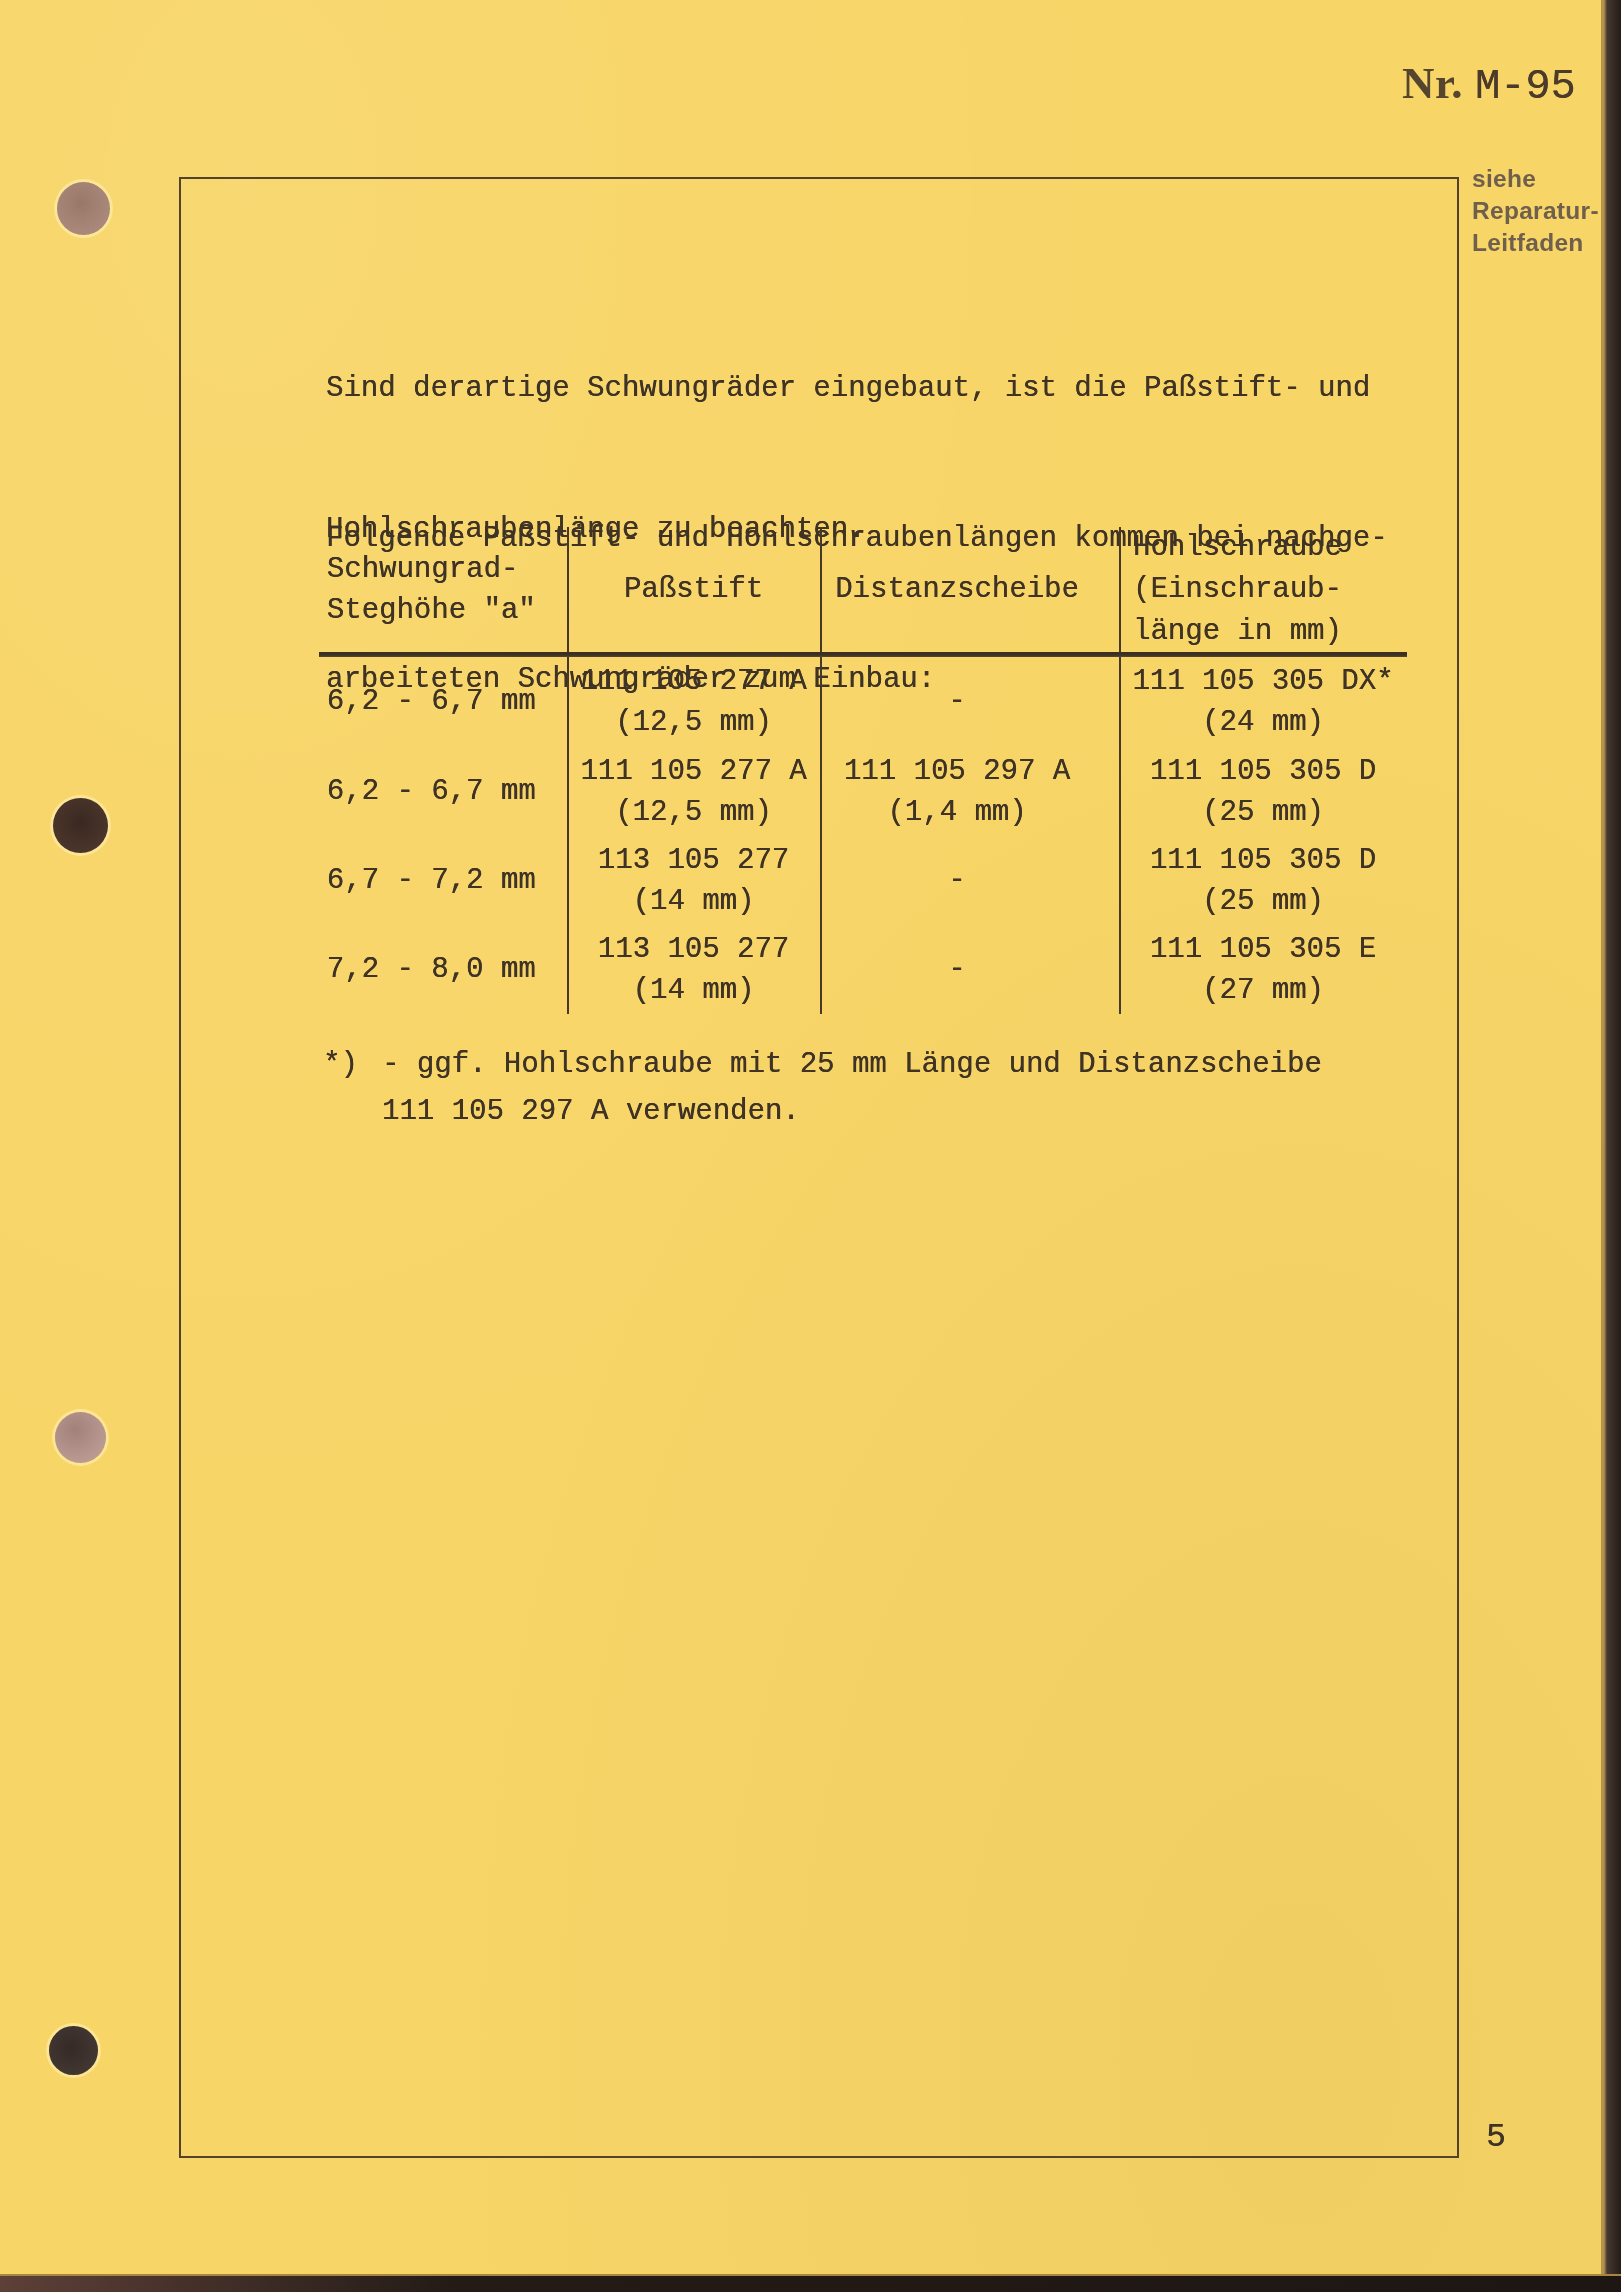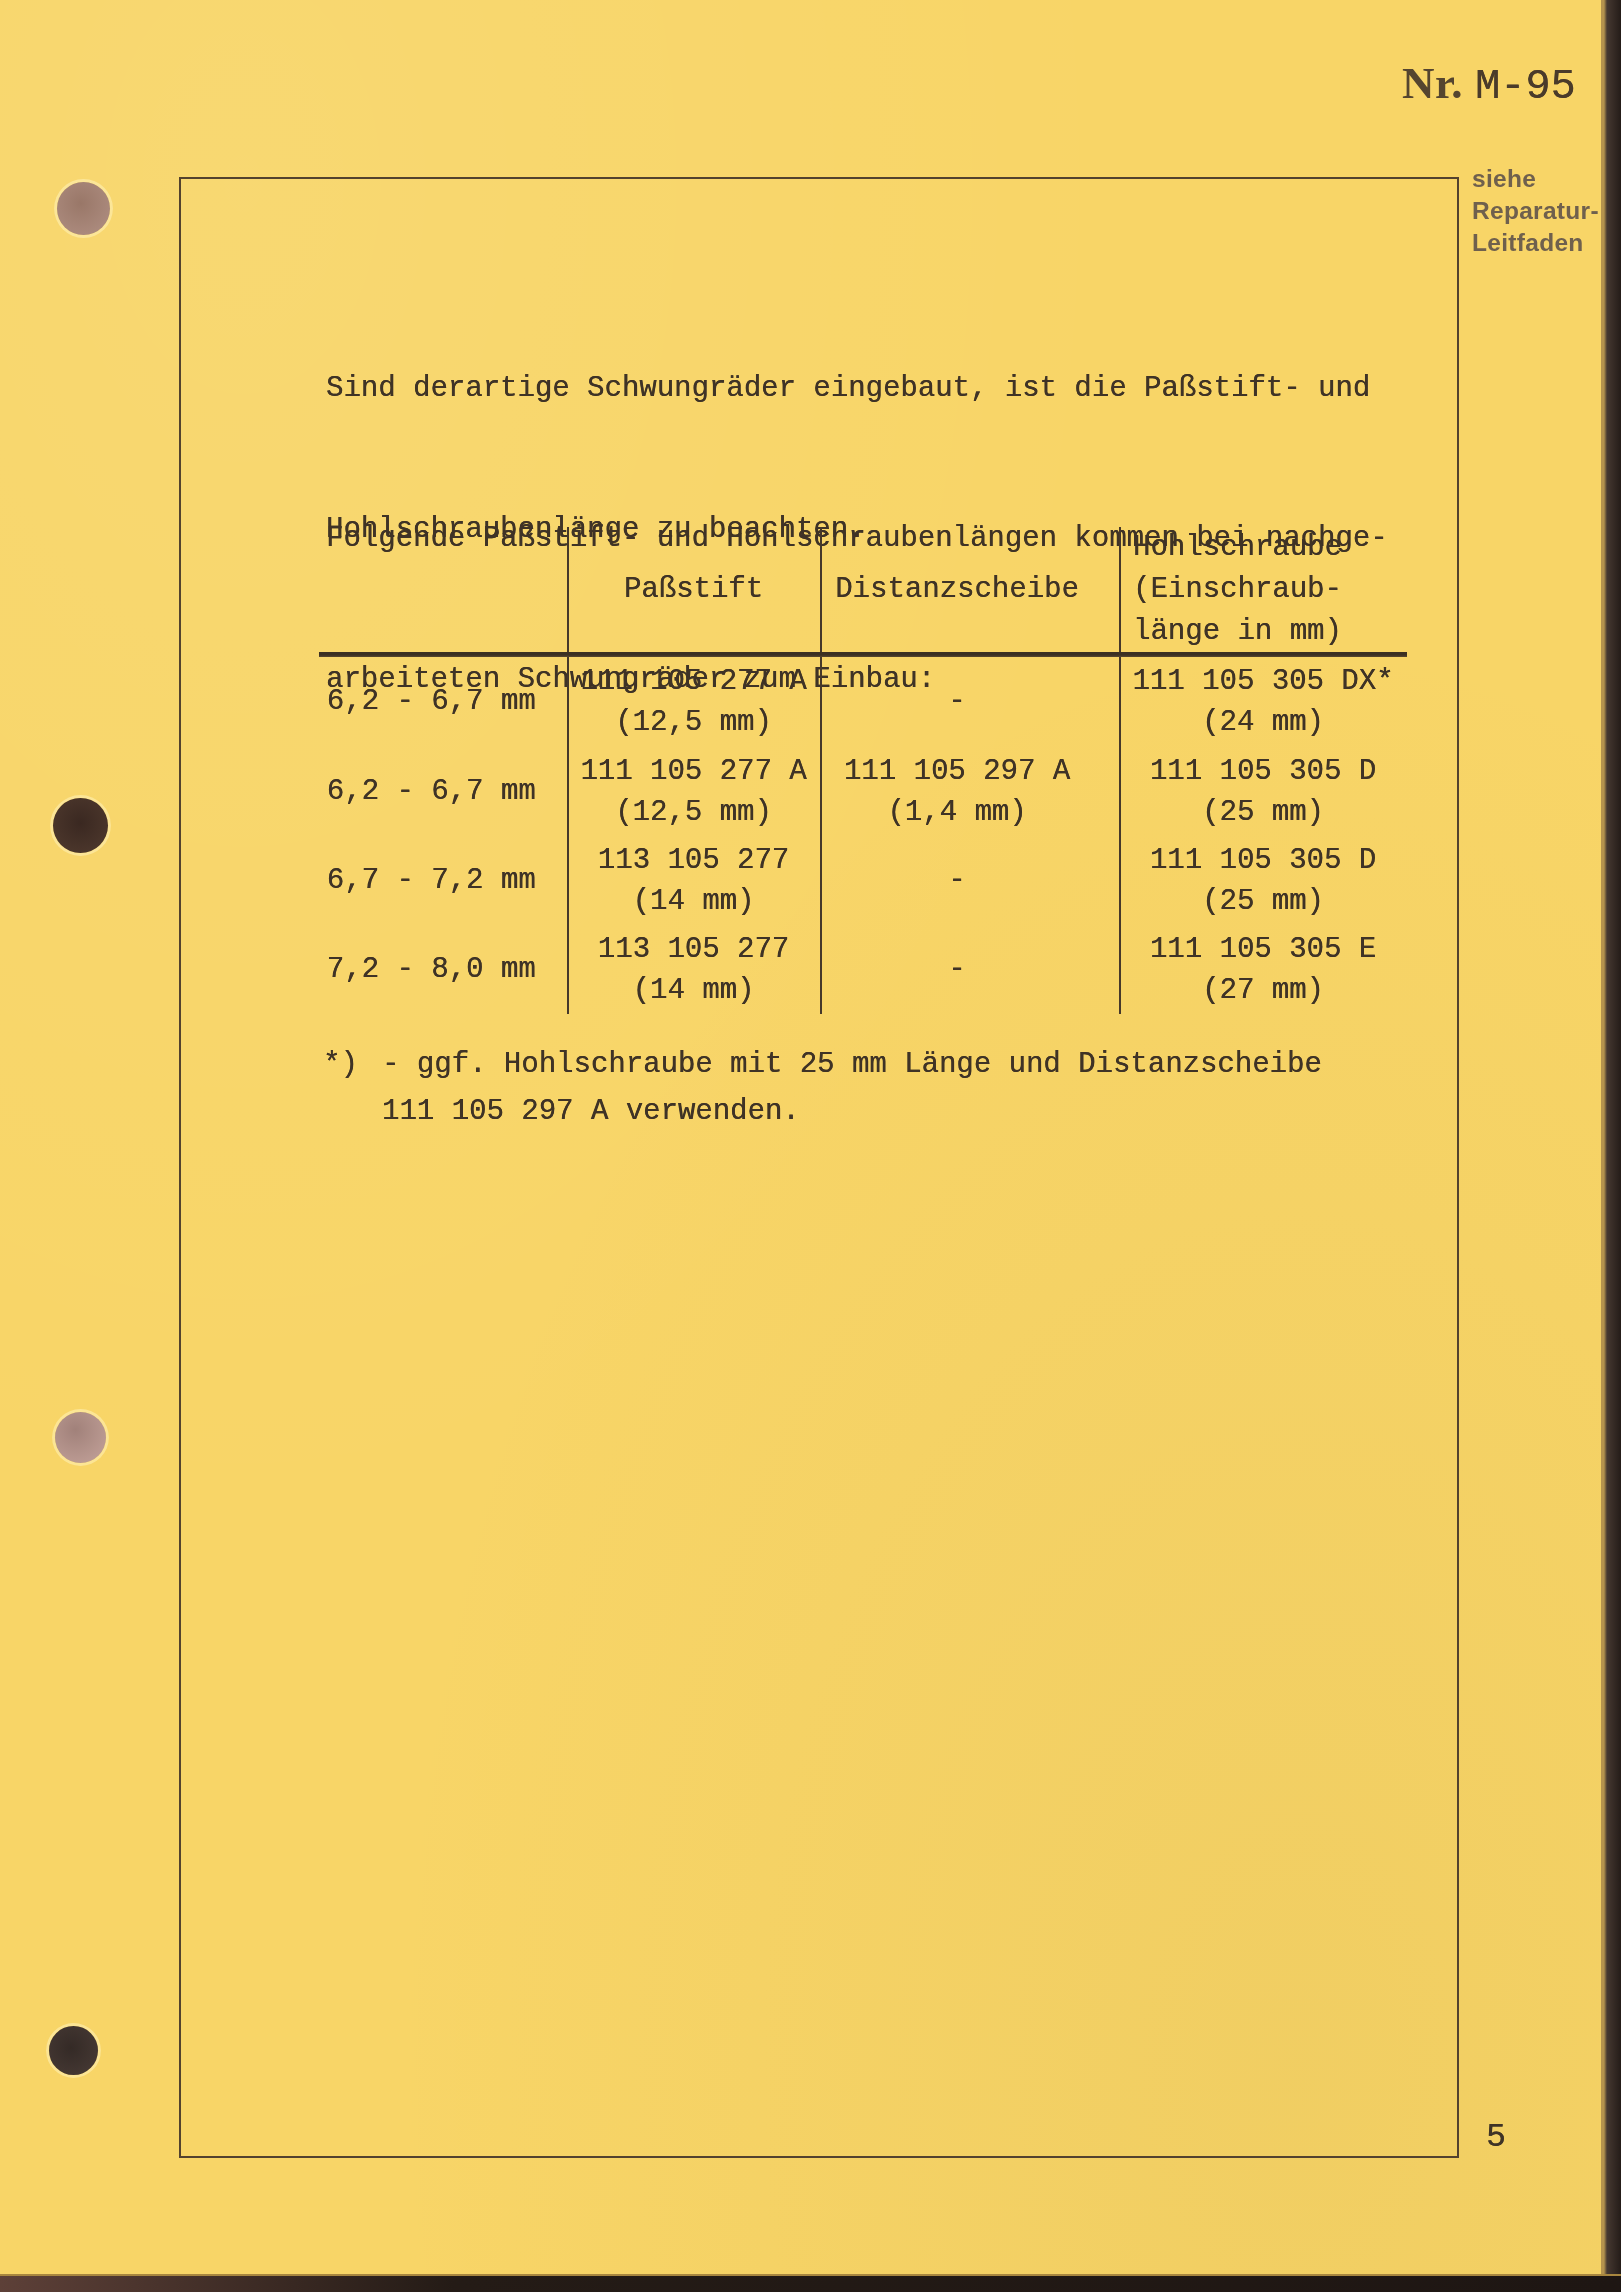--- a/index.html
+++ b/index.html
@@ -121,20 +121,24 @@
     <div>Folgende Paßstift- und Hohlschraubenlängen kommen bei nachge-</div>
     <div>arbeiteten Schwungräder zum Einbau:</div>
   </div>
 
   <div class="tbl type">
     <div class="vline vl1"></div>
     <div class="vline vl2"></div>
     <div class="vline vl3"></div>
     <div class="hsep"></div>
 
+    <div class="cell c1 hrow">
+      <span>Schwungrad-</span>
+      <span>Steghöhe "a"</span>
+    </div>
     <div class="cell c2 hrow">
       <span>Paßstift</span>
     </div>
     <div class="cell c3 hrow">
       <span>Distanzscheibe</span>
     </div>
     <div class="cell c4 hrow h4pad">
       <span>Hohlschraube</span>
       <span>(Einschraub-</span>
       <span>länge in mm)</span>

